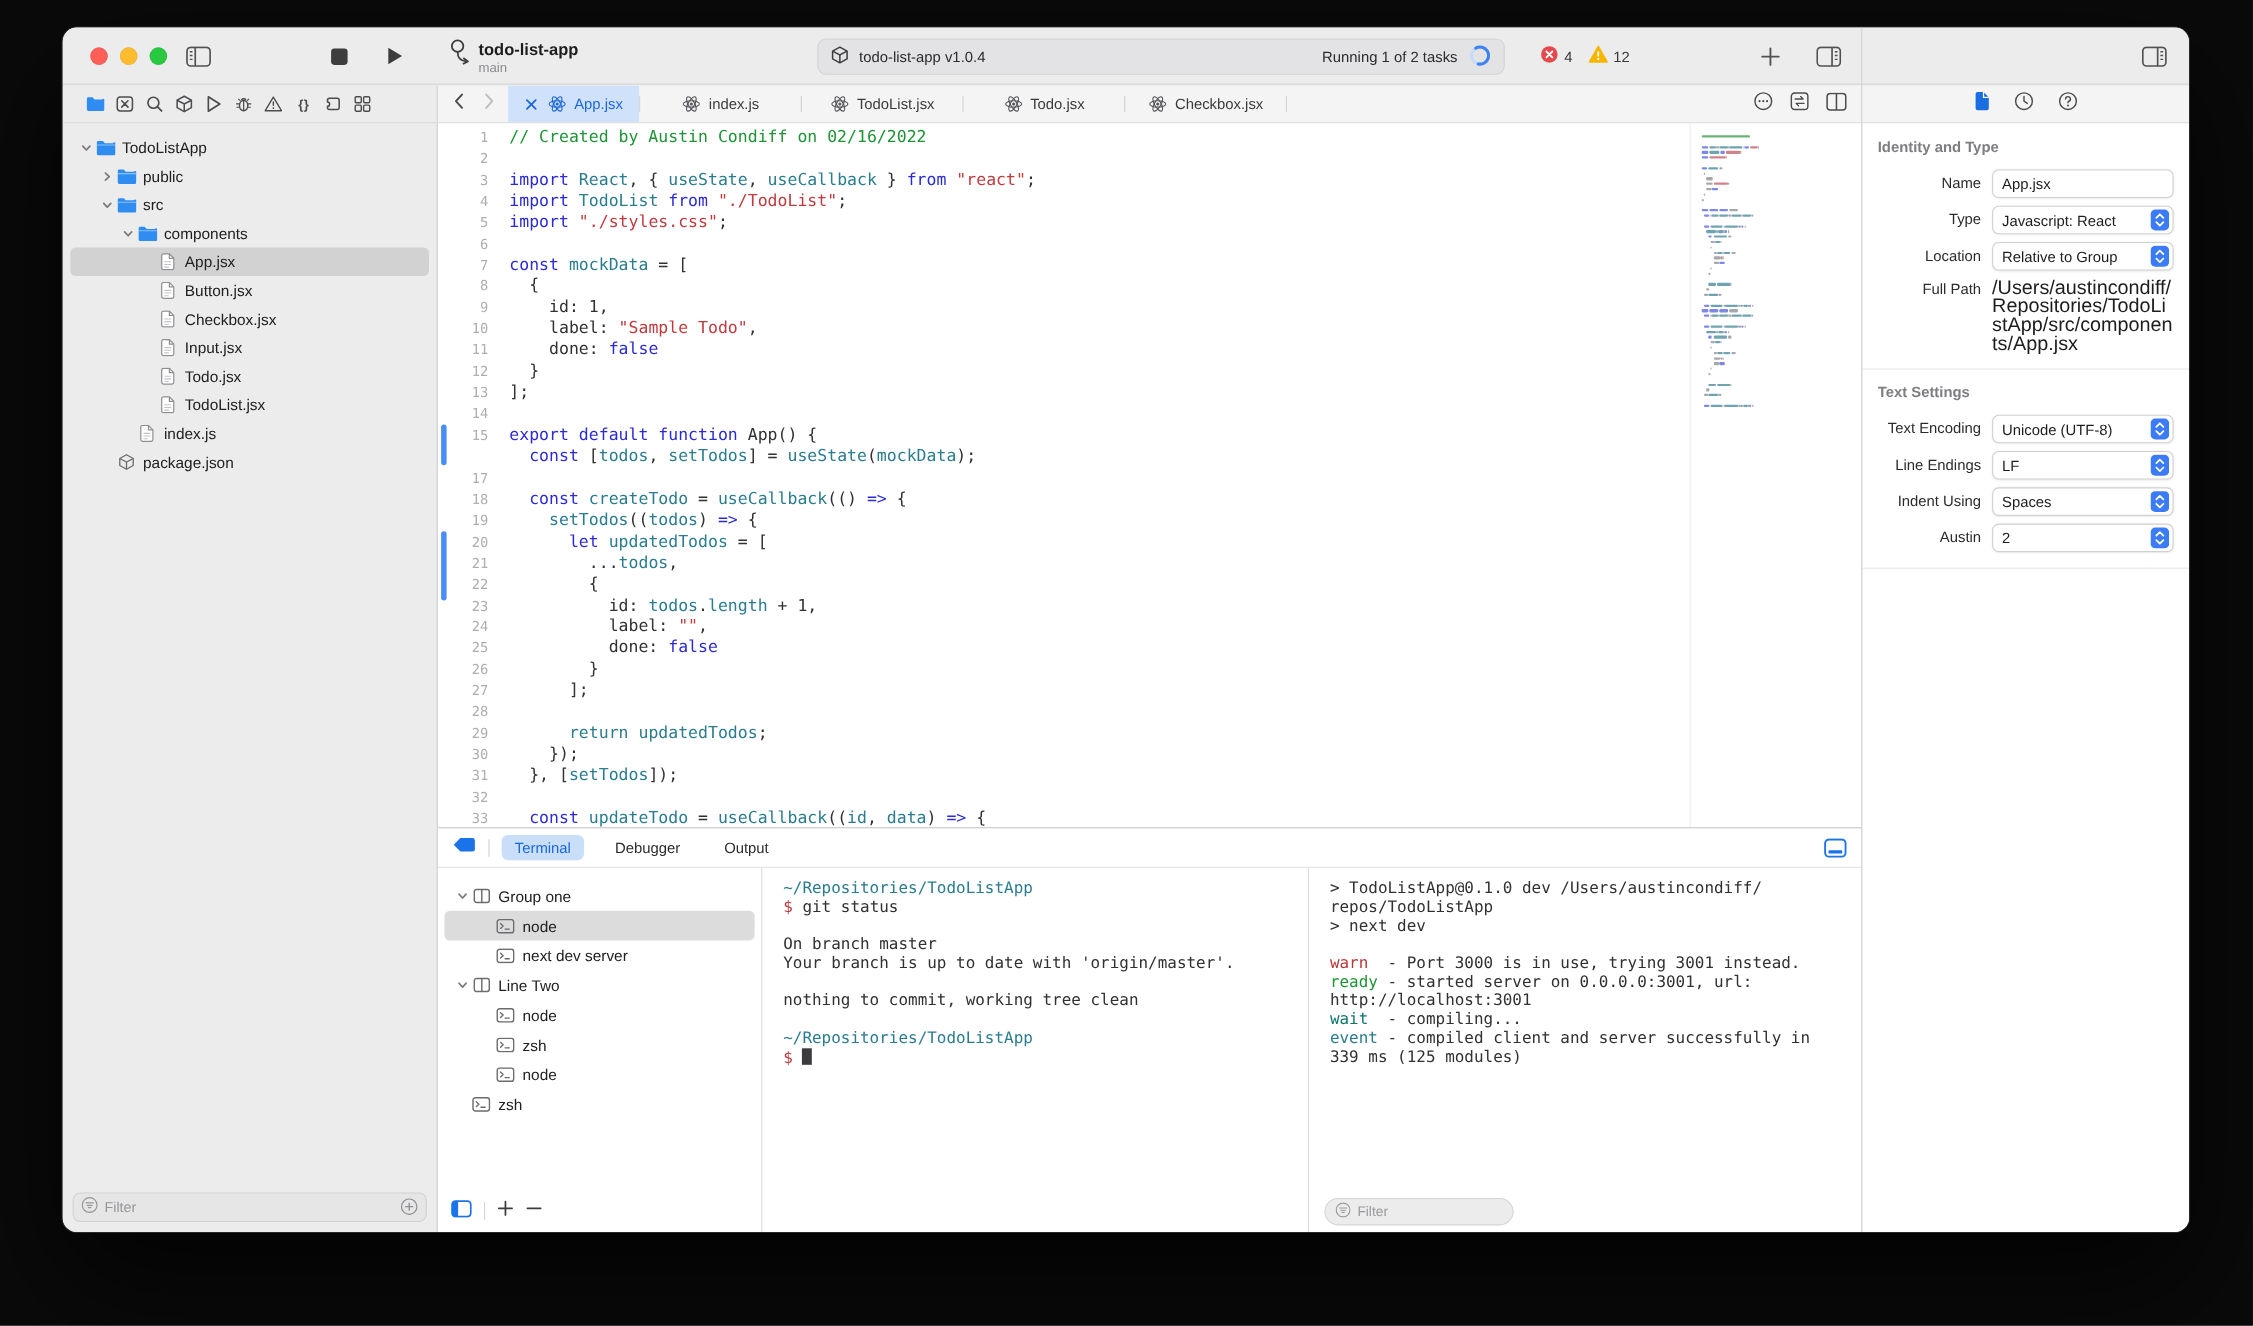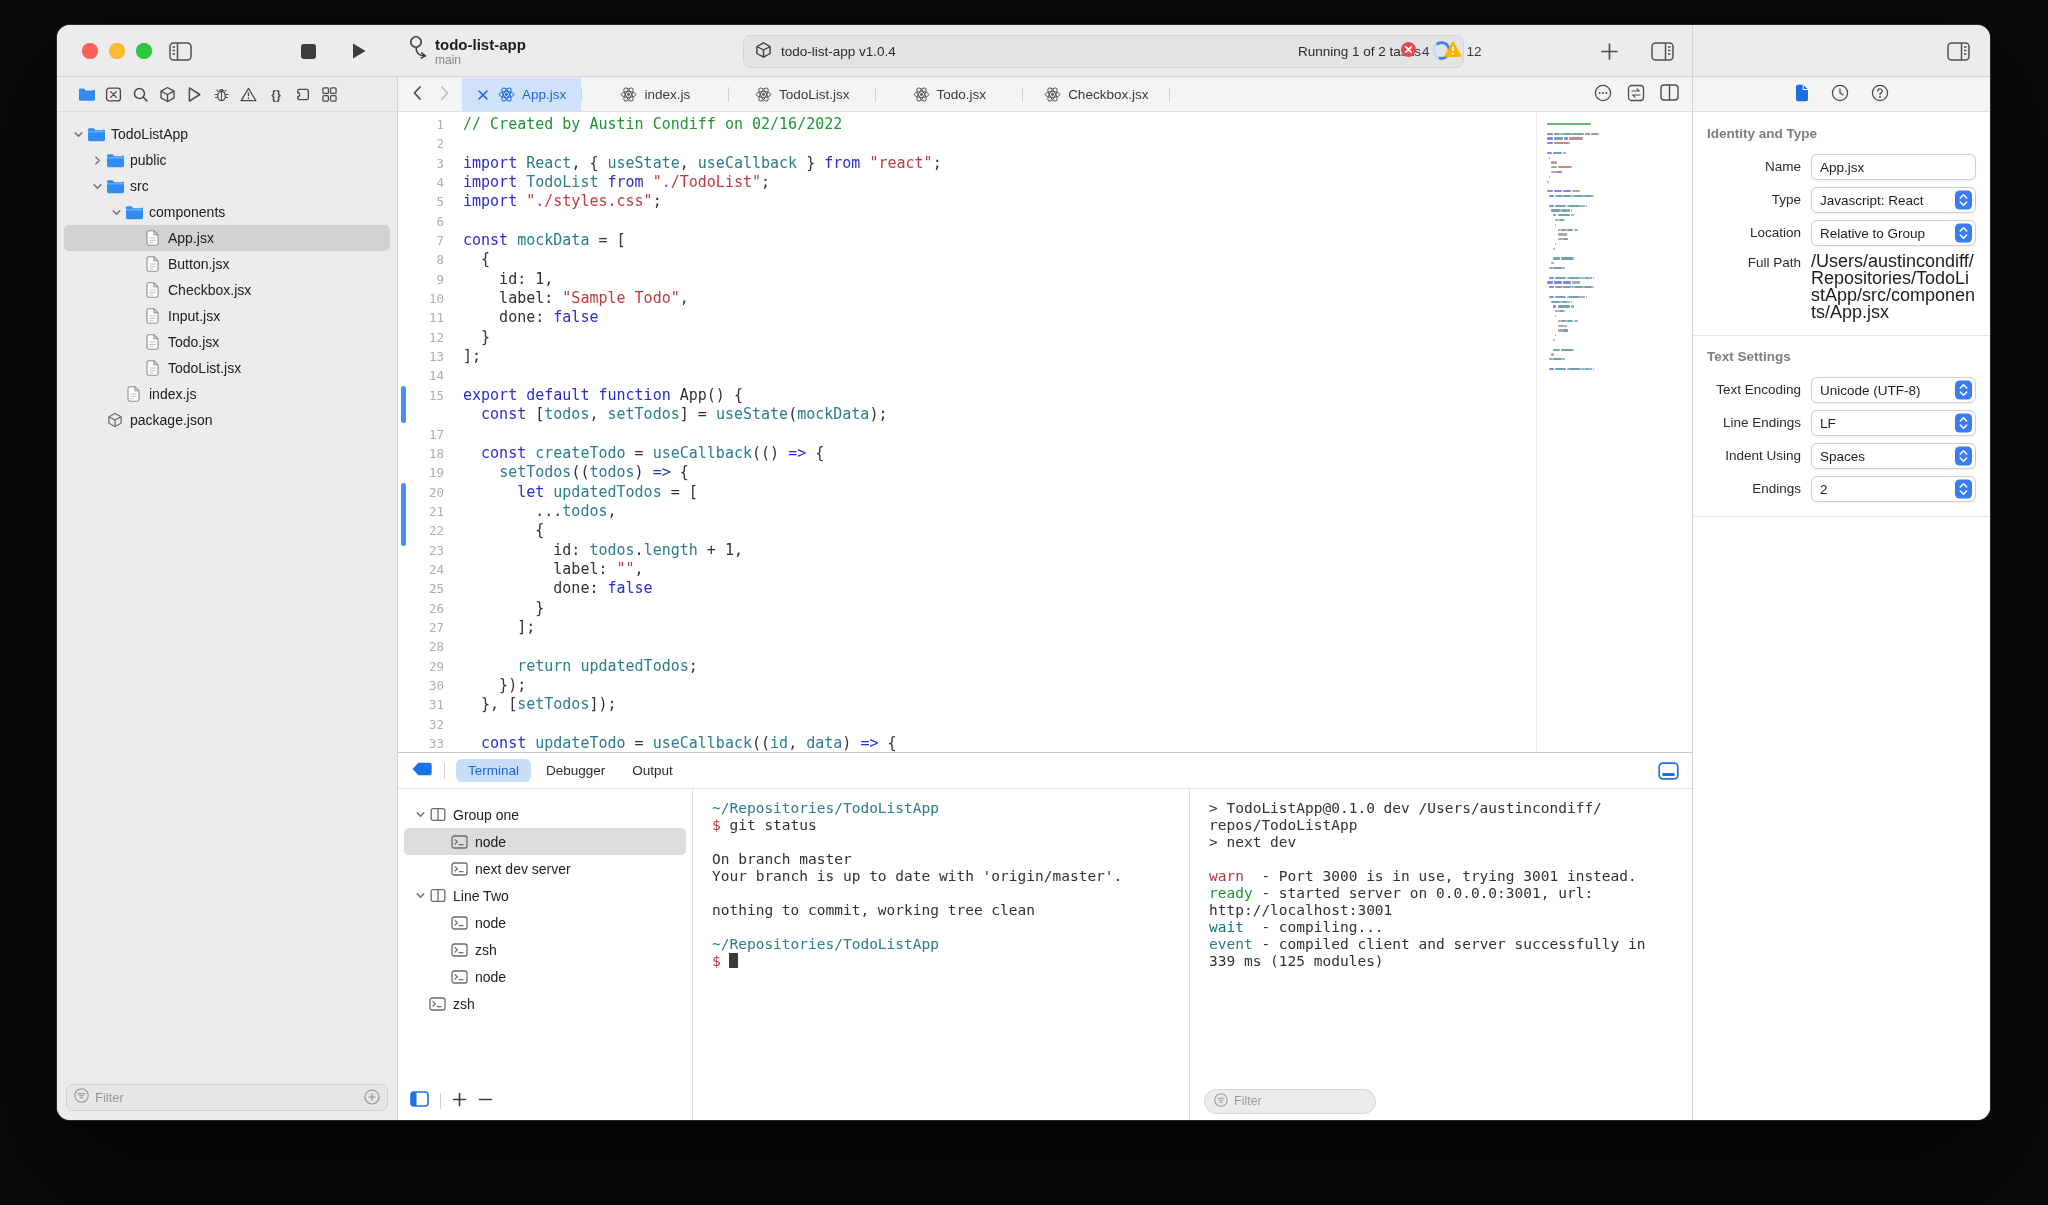--- a/index.html
+++ b/index.html
@@ -9,21 +9,21 @@
             box-shadow:0 0 0 1px rgba(255,255,255,.14), 0 45px 110px rgba(0,0,0,.75); }
 
   
   .toolbar { position:absolute; top:0; left:0; right:0; height:52px; border-bottom:1px solid #d5d5d6; background:#ececec; z-index:5; }
   .traffic { position:absolute; left:25px; top:18px; display:flex; gap:11px; }
   .traffic i { width:16px; height:16px; border-radius:50%; display:block; box-shadow:inset 0 0 1px rgba(0,0,0,.25); }
   .tb-icon { position:absolute; top:0; height:52px; display:flex; align-items:center; color:#515154; }
   .project { position:absolute; left:350px; top:8px; display:flex; gap:8px; align-items:flex-end; }
   .project .pname { font-size:15px; font-weight:700; color:#1d1d1f; line-height:17px; }
   .project .pbranch { font-size:12px; color:#8a8a8e; line-height:14px; }
-  .status-pill { position:absolute; left:686px; top:10px; width:721px; height:33px; background:#e3e3e5;
+  .status-pill { position:absolute; left:686px; top:10px; width:625px; height:33px; background:#e3e3e5;
                  border:1px solid #d3d3d5; border-radius:8px; display:flex; align-items:center; padding:0 11px; }
   .sp-left { display:flex; align-items:center; gap:9px; font-size:13.5px; color:#2b2b2d; }
   .sp-right { margin-left:auto; display:flex; align-items:center; gap:10px; font-size:13.5px; color:#2b2b2d; }
   .badges { position:absolute; left:1343px; top:0; height:52px; display:flex; align-items:center; gap:5px; font-size:13.5px; color:#3a3a3c; }
   .badges .cnt { margin-right:9px; }
 
   
   .nav-sidebar { position:absolute; left:0; top:53px; width:340px; bottom:0; display:flex; flex-direction:column; background:#ececec; }
   .nav-icons { height:34px; flex:none; display:flex; align-items:center; padding-left:21px; gap:10px; border-bottom:1px solid #dbdbdc; }
   .nav-icons span { width:17px; height:17px; display:flex; align-items:center; justify-content:center; color:#4c4c4f; }
@@ -837,21 +837,21 @@
                 <svg width="17" height="20" viewBox="0 0 17 20">
                   <rect x="0" y="0.5" width="17" height="19" rx="4.5" fill="#3b7cf6"></rect>
                   <path d="M5.3 8 L8.5 4.8 L11.7 8" fill="none" stroke="#fff" stroke-width="1.6" stroke-linecap="round" stroke-linejoin="round"></path>
                   <path d="M5.3 12 L8.5 15.2 L11.7 12" fill="none" stroke="#fff" stroke-width="1.6" stroke-linecap="round" stroke-linejoin="round"></path>
                 </svg>
               </span>
             </div>
           </div>
         </div>
         <div class="insp-row">
-          <div class="insp-label">Endings</div>
+          <div class="insp-label">Austin</div>
           <div class="insp-ctrl">
             <div class="insp-select">
               <span class="val">2</span>
               <span style="display: flex;">
                 <svg width="17" height="20" viewBox="0 0 17 20">
                   <rect x="0" y="0.5" width="17" height="19" rx="4.5" fill="#3b7cf6"></rect>
                   <path d="M5.3 8 L8.5 4.8 L11.7 8" fill="none" stroke="#fff" stroke-width="1.6" stroke-linecap="round" stroke-linejoin="round"></path>
                   <path d="M5.3 12 L8.5 15.2 L11.7 12" fill="none" stroke="#fff" stroke-width="1.6" stroke-linecap="round" stroke-linejoin="round"></path>
                 </svg>
               </span>
@@ -861,21 +861,21 @@
         <div class="insp-div"></div>
       </div>
   </div>
 
   <div class="bottom-panel">
     <div class="bp-tabbar">
       <span><svg width="22" height="16" viewBox="0 0 22 16">
             <path d="M1.5 8 L7.5 1.8 H18.5 A2.2 2.2 0 0 1 20.7 4 V12 A2.2 2.2 0 0 1 18.5 14.2 H7.5 Z" fill="#1a73e8"></path>
           </svg></span>
       <span class="bp-vsep"></span>
-      <span id="bp-tabs" style="display:flex;gap:3px;align-items:flex-start">
+      <span id="bp-tabs" style="display:flex;gap:16px;align-items:flex-start">
           <span class="bp-tab active">Terminal</span>
           <span class="bp-tab">Debugger</span>
           <span class="bp-tab">Output</span>
         </span>
       <span class="bp-collapse">
           <svg width="21" height="18" viewBox="0 0 21 18">
             <rect x="1.2" y="1.2" width="18.6" height="15.6" rx="3.5" fill="none" stroke="#1a73e8" stroke-width="1.7"></rect>
             <rect x="4.3" y="11" width="12.4" height="3" rx="0.8" fill="#1a73e8"></rect>
           </svg>
         </span>

